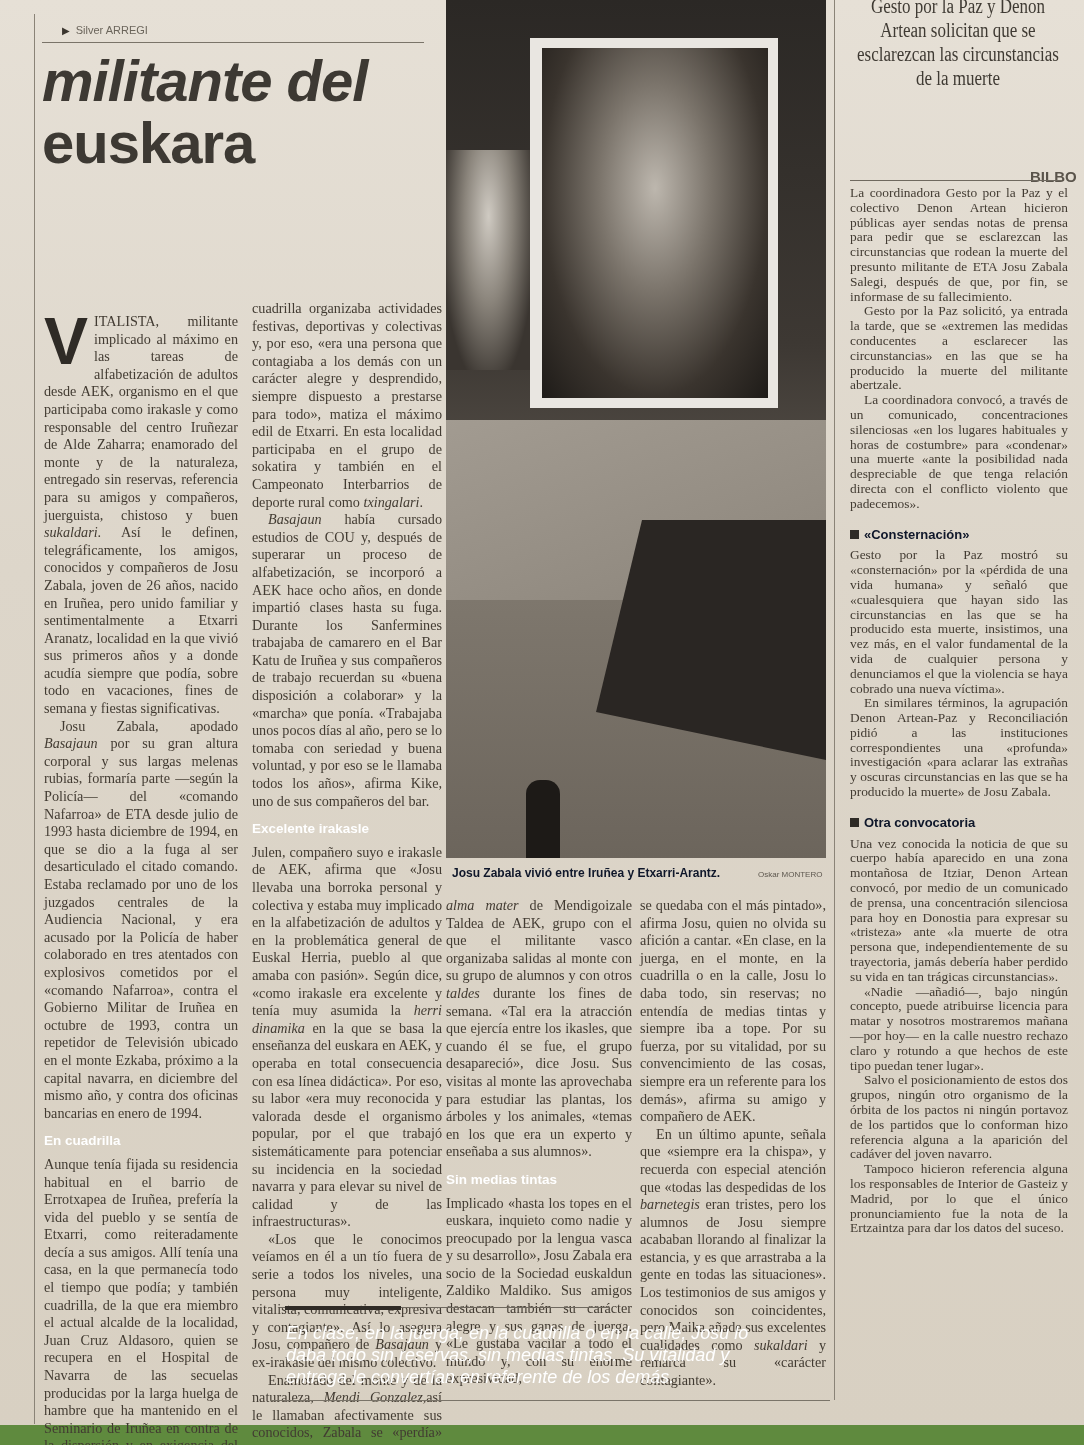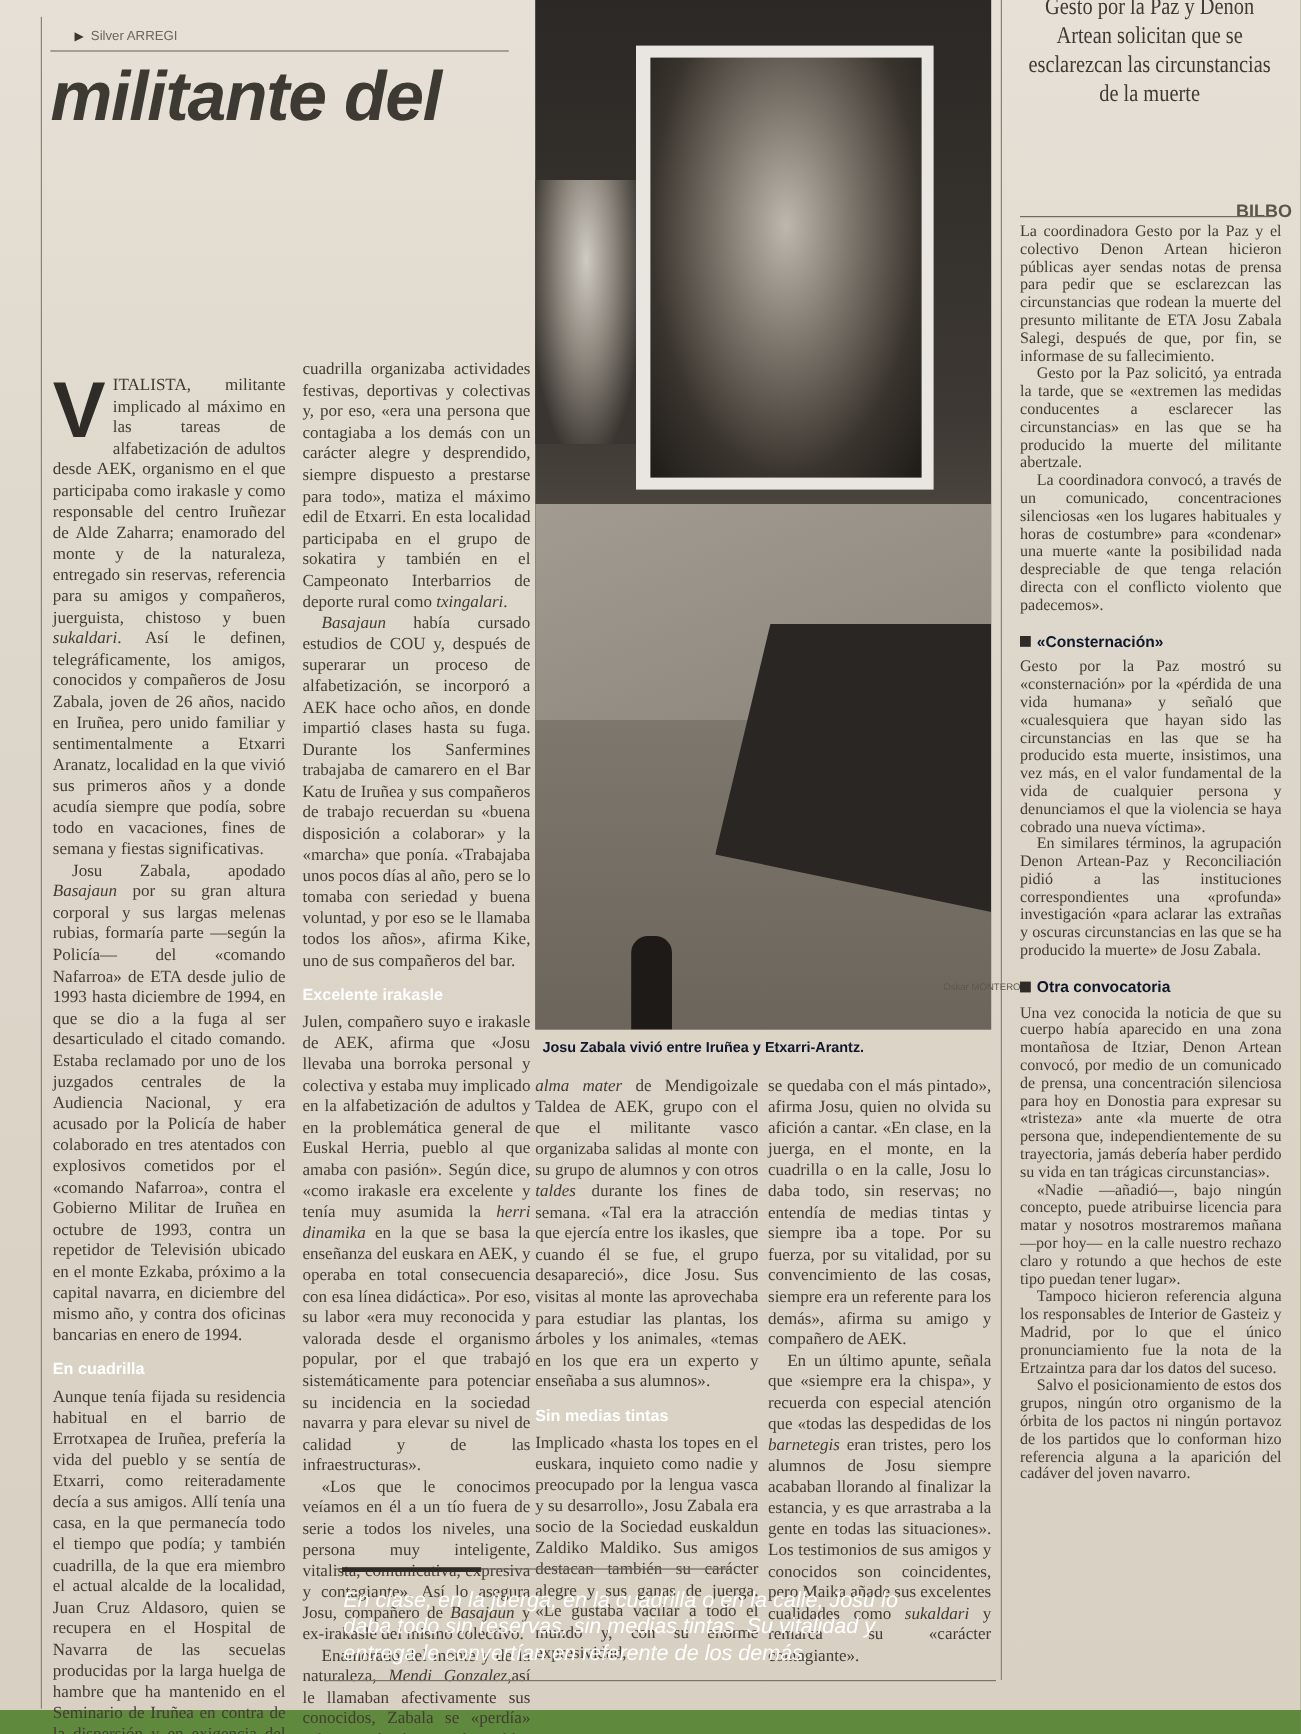--- a/index.html
+++ b/index.html
@@ -48,21 +48,21 @@
   }
   .photo .flowers { position:absolute; left:0; top:150px; width:85px; height:220px; background:radial-gradient(ellipse at 50% 30%,#cfcac2 0%,#8a847b 40%,#3a3530 80%); }
   .photo .portrait-frame { position:absolute; left:84px; top:38px; width:248px; height:370px; background:#e9e6e1; }
   .photo .portrait { position:absolute; left:96px; top:48px; width:226px; height:350px; background:radial-gradient(ellipse at 50% 40%,#bdb7ae 0%,#7b746b 35%,#3a342e 70%,#1e1b18 100%); }
   .photo .table { position:absolute; left:0; top:420px; width:380px; height:180px; background:linear-gradient(160deg,#a29b91 0%,#8c857b 100%); }
   .photo .shadow { position:absolute; left:150px; top:520px; width:230px; height:240px; background:#2a2623; clip-path:polygon(20% 0,100% 0,100% 100%,0 80%); }
   .photo .lower { position:absolute; left:0; top:600px; width:380px; height:258px; background:linear-gradient(180deg,#7e776d,#6c655c); }
   .photo .pot { position:absolute; left:80px; top:780px; width:34px; height:78px; background:#1d1a17; border-radius:14px 14px 0 0; }
 
   .caption { position:absolute; left:452px; top:866px; font-family:"Liberation Sans", sans-serif; font-weight:bold; font-size:12px; color:#0f172a; }
-  .credit { position:absolute; left:758px; top:818px; font-family:"Liberation Sans", sans-serif; font-size:8px; color:#5d574e;margin-left:28px; }
+  .credit { position:absolute; left:758px; top:870px; font-family:"Liberation Sans", sans-serif; font-size:8px; color:#5d574e; }
 
   .pullquote-rule-top { position:absolute; left:280px; top:1307px; width:330px; height:1px; background:#6f695f; }
   .pullquote-bar { position:absolute; left:285px; top:1306px; width:116px; height:4px; background:#2f2b26; }
   .pullquote { position:absolute; left:286px; top:1322px; width:490px; font-family:"Liberation Sans", sans-serif; font-style:italic; font-size:18px; line-height:22px; color:#ffffff; }
   .pullquote-rule-bottom { position:absolute; left:270px; top:1400px; width:560px; height:1px; background:#7a7469; }
 
   .side { position:absolute; left:850px; width:218px; color:#423b32; }
   .side-head { top:0; text-align:center; font-family:"Liberation Serif", serif; font-size:20px; line-height:24px; color:#3f3a33; transform:scaleX(0.85); transform-origin:center top; width:240px; left:838px; }
   .side-location { position:absolute; left:1030px; top:168px; font-family:"Liberation Sans", sans-serif; font-weight:bold; font-size:15px; color:#5a544b; }
   .side-rule { position:absolute; left:850px; top:180px; width:212px; height:1px; background:#6f695f; }
@@ -80,20 +80,21 @@
 <div class="frame"></div>
 <div class="frame-right"></div>
 
 <div class="byline">
   <span class="tri">▶</span><span>Silver ARREGI</span>
 </div>
 <div class="byline-rule"></div>
 
 <div class="headline">
   <div>militante del</div>
+  <div class="upright">euskara</div>
 </div>
 
 <div class="col col1">
   <p class="noindent"><span class="dropcap">V</span><span>ITALISTA, militante implicado al máximo en las tareas de alfabetización de adultos desde AEK, organismo en el que participaba como irakasle y como responsable del centro Iruñezar de Alde Zaharra; enamorado del monte y de la naturaleza, entregado sin reservas, referencia para su amigos y compañeros, juerguista, chistoso y buen </span><i>sukaldari</i><span>. Así le definen, telegráficamente, los amigos, conocidos y compañeros de Josu Zabala, joven de 26 años, nacido en Iruñea, pero unido familiar y sentimentalmente a Etxarri Aranatz, localidad en la que vivió sus primeros años y a donde acudía siempre que podía, sobre todo en vacaciones, fines de semana y fiestas significativas.</span></p>
   <p><span>Josu Zabala, apodado </span><i>Basajaun</i><span> por su gran altura corporal y sus largas melenas rubias, formaría parte —según la Policía— del «comando Nafarroa» de ETA desde julio de 1993 hasta diciembre de 1994, en que se dio a la fuga al ser desarticulado el citado comando. Estaba reclamado por uno de los juzgados centrales de la Audiencia Nacional, y era acusado por la Policía de haber colaborado en tres atentados con explosivos cometidos por el «comando Nafarroa», contra el Gobierno Militar de Iruñea en octubre de 1993, contra un repetidor de Televisión ubicado en el monte Ezkaba, próximo a la capital navarra, en diciembre del mismo año, y contra dos oficinas bancarias en enero de 1994.</span></p>
   <h3>En cuadrilla</h3>
   <p class="noindent">Aunque tenía fijada su residencia habitual en el barrio de Errotxapea de Iruñea, prefería la vida del pueblo y se sentía de Etxarri, como reiteradamente decía a sus amigos. Allí tenía una casa, en la que permanecía todo el tiempo que podía; y también cuadrilla, de la que era miembro el actual alcalde de la localidad, Juan Cruz Aldasoro, quien se recupera en el Hospital de Navarra de las secuelas producidas por la larga huelga de hambre que ha mantenido en el Seminario de Iruñea en contra de la dispersión y en exigencia del respeto de los derechos humanos de los encarcelados vascos.</p>
 
 </div>
 
@@ -140,15 +141,15 @@
 <div class="side side-body" style="position:absolute;">
   <p class="noindent">La coordinadora Gesto por la Paz y el colectivo Denon Artean hicieron públicas ayer sendas notas de prensa para pedir que se esclarezcan las circunstancias que rodean la muerte del presunto militante de ETA Josu Zabala Salegi, después de que, por fin, se informase de su fallecimiento.</p>
   <p>Gesto por la Paz solicitó, ya entrada la tarde, que se «extremen las medidas conducentes a esclarecer las circunstancias» en las que se ha producido la muerte del militante abertzale.</p>
   <p>La coordinadora convocó, a través de un comunicado, concentraciones silenciosas «en los lugares habituales y horas de costumbre» para «condenar» una muerte «ante la posibilidad nada despreciable de que tenga relación directa con el conflicto violento que padecemos».</p>
   <h3><span class="sq"></span><span>«Consternación»</span></h3>
   <p class="noindent">Gesto por la Paz mostró su «consternación» por la «pérdida de una vida humana» y señaló que «cualesquiera que hayan sido las circunstancias en las que se ha producido esta muerte, insistimos, una vez más, en el valor fundamental de la vida de cualquier persona y denunciamos el que la violencia se haya cobrado una nueva víctima».</p>
   <p>En similares términos, la agrupación Denon Artean-Paz y Reconciliación pidió a las instituciones correspondientes una «profunda» investigación «para aclarar las extrañas y oscuras circunstancias en las que se ha producido la muerte» de Josu Zabala.</p>
   <h3><span class="sq"></span><span>Otra convocatoria</span></h3>
   <p class="noindent">Una vez conocida la noticia de que su cuerpo había aparecido en una zona montañosa de Itziar, Denon Artean convocó, por medio de un comunicado de prensa, una concentración silenciosa para hoy en Donostia para expresar su «tristeza» ante «la muerte de otra persona que, independientemente de su trayectoria, jamás debería haber perdido su vida en tan trágicas circunstancias».</p>
   <p>«Nadie —añadió—, bajo ningún concepto, puede atribuirse licencia para matar y nosotros mostraremos mañana —por hoy— en la calle nuestro rechazo claro y rotundo a que hechos de este tipo puedan tener lugar».</p>
+  <p>Salvo el posicionamiento de estos dos grupos, ningún otro organismo de la órbita de los pactos ni ningún portavoz de los partidos que lo conforman hizo referencia alguna a la aparición del cadáver del joven navarro.</p>
   <p>Tampoco hicieron referencia alguna los responsables de Interior de Gasteiz y Madrid, por lo que el único pronunciamiento fue la nota de la Ertzaintza para dar los datos del suceso.</p>
-  <p>Salvo el posicionamiento de estos dos grupos, ningún otro organismo de la órbita de los pactos ni ningún portavoz de los partidos que lo conforman hizo referencia alguna a la aparición del cadáver del joven navarro.</p>
 </div>
 
 </body></html>

